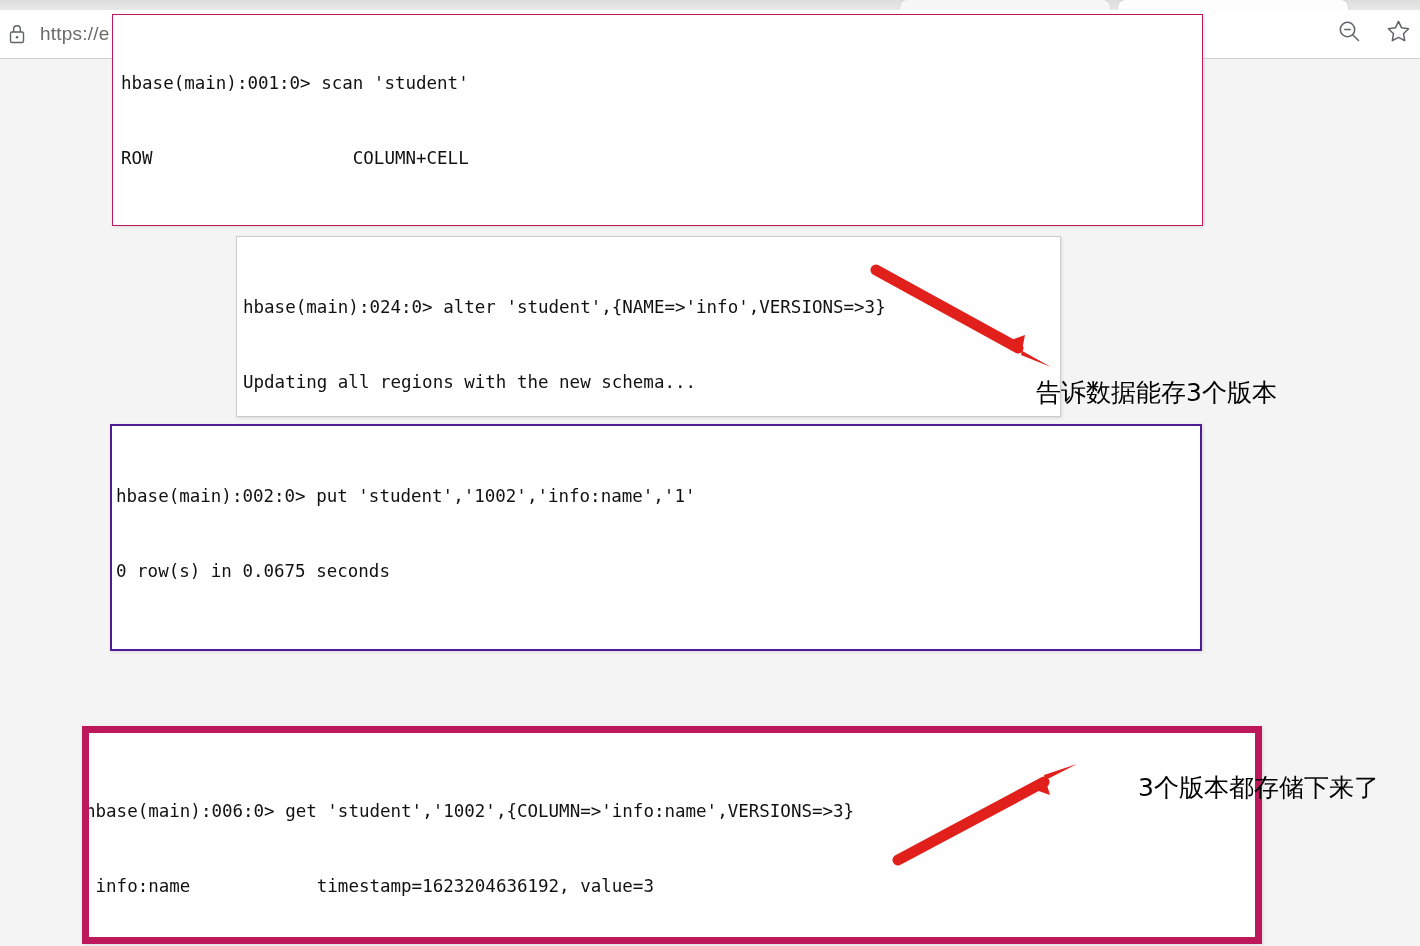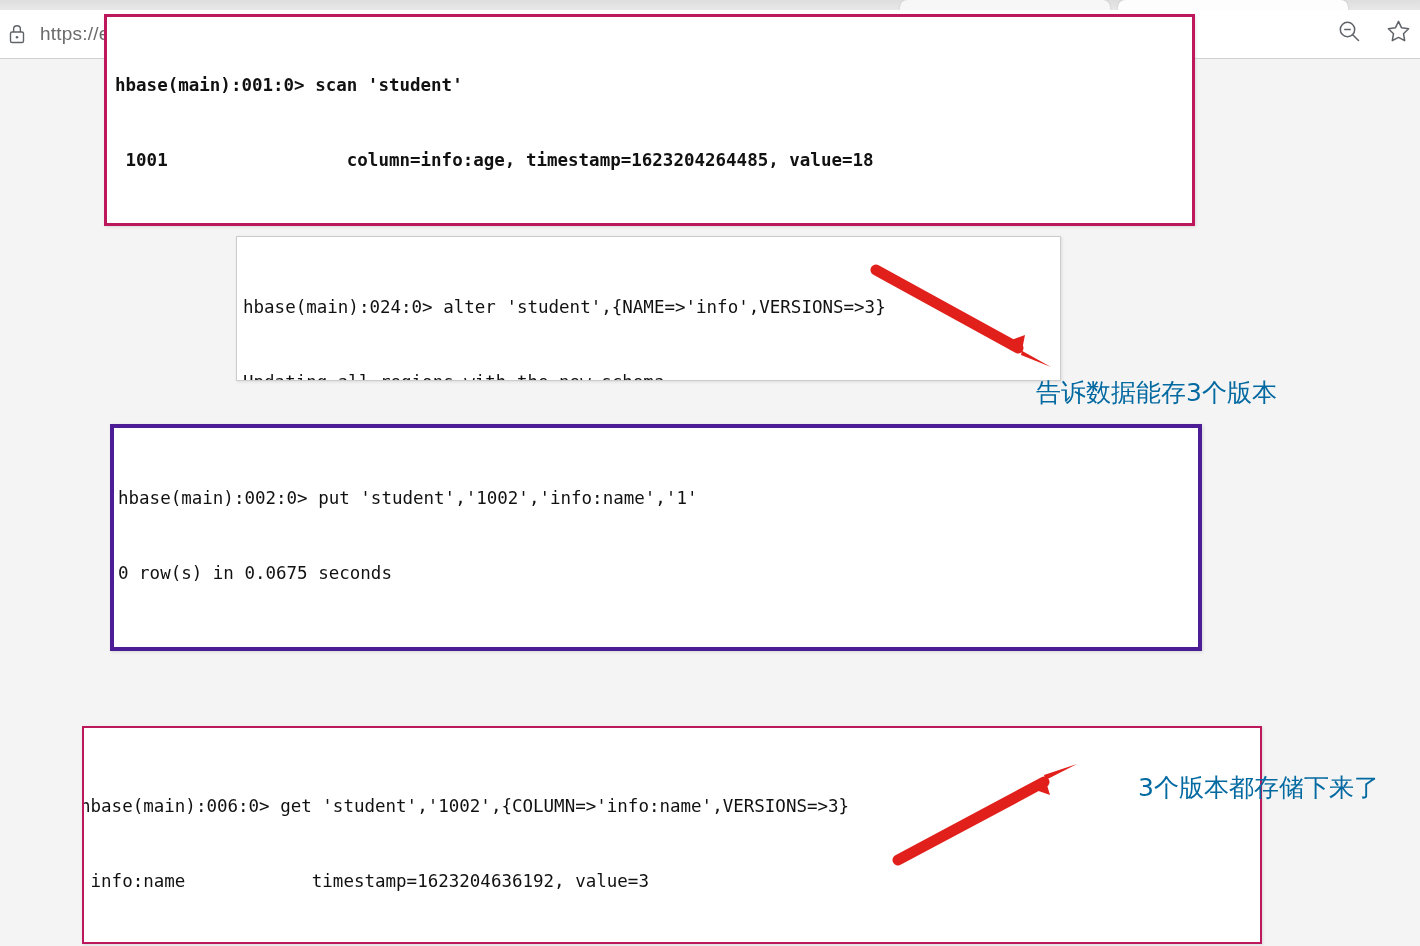--- a/index.html
+++ b/index.html
@@ -86,54 +86,53 @@
     font-family: "DejaVu Sans Mono", "Liberation Mono", monospace;
     font-size: 17.5px;
     line-height: 25px;
     color: #111111;
     white-space: pre;
     z-index: 5;
   }
   .term .ln { display: block; height: 25px; }
 
   #term-scan {
-    left: 104px; top: 14px;
+    left: 112px; top: 14px;
     width: 1091px; height: 212px;
-    border: 3px solid #be185d;
+    border: 1px solid #be185d;
     box-shadow: 1px 1px 3px rgba(0,0,0,.10);
     padding: 6px 0 0 8px;
-    font-weight: bold;
   }
   #term-alter {
     left: 236px; top: 236px;
-    width: 825px; height: 145px;
+    width: 825px; height: 181px;
     border: 1px solid #cccccc;
     box-shadow: 1px 1px 3px rgba(0,0,0,.10);
     padding: 8px 0 0 6px;
   }
   #term-put {
     left: 110px; top: 424px;
     width: 1092px; height: 227px;
-    border: 4px solid #4c1d95;
+    border: 2px solid #4c1d95;
     box-shadow: 1px 1px 3px rgba(0,0,0,.12);
     padding: 8px 0 0 4px;
   }
   #term-get {
     left: 82px; top: 726px;
     width: 1180px; height: 218px;
-    border: 2px solid #be185d;
+    border: 7px solid #be185d;
     box-shadow: 1px 1px 3px rgba(0,0,0,.10);
     padding: 16px 0 0 0;
   }
   #term-get .ln { margin-left: -4px; }
 
   
   .anno {
     position: absolute;
-    color: #0369a1;
+    color: #000000;
     font-size: 25px;
     font-family: "DejaVu Sans", sans-serif;
     white-space: nowrap;
     z-index: 8;
   }
   #anno-versions { left: 1036px; top: 376px; }
   #anno-stored  { left: 1110px; top: 771px; margin-left: 28px; }
 
   .arrow-svg { position: absolute; z-index: 7; overflow: visible; }
   #arrow-down { left: 868px; top: 262px; }
@@ -171,20 +170,21 @@
     <span>
       <svg width="27" height="27" viewBox="0 0 27 27" fill="none" stroke="#5f6368" stroke-width="1.5" stroke-linejoin="round">
         <path d="M13.5 3.4 l3.1 6.4 7 1 -5.1 4.9 1.2 7 -6.2-3.3 -6.2 3.3 1.2-7 -5.1-4.9 7-1 z"></path>
       </svg>
     </span>
   </div>
 </div>
 
 <div class="term" id="term-scan">
   <span class="ln">hbase(main):001:0&gt; scan 'student'</span>
+  <span class="ln">ROW                   COLUMN+CELL</span>
   <span class="ln"> 1001                 column=info:age, timestamp=1623204264485, value=18</span>
   
   
   
   
   
 </div>
 
 <div class="term" id="term-alter">
   <span class="ln">hbase(main):024:0&gt; alter 'student',{NAME=&gt;'info',VERSIONS=&gt;3}</span>

